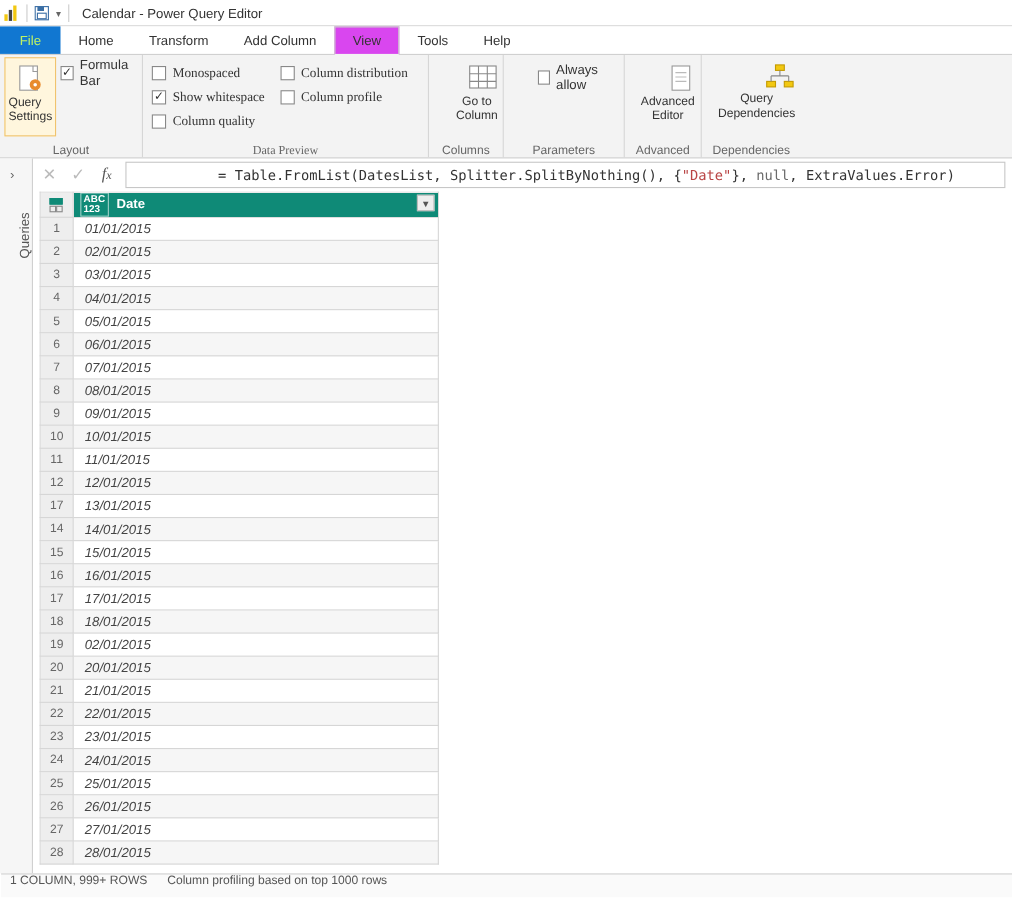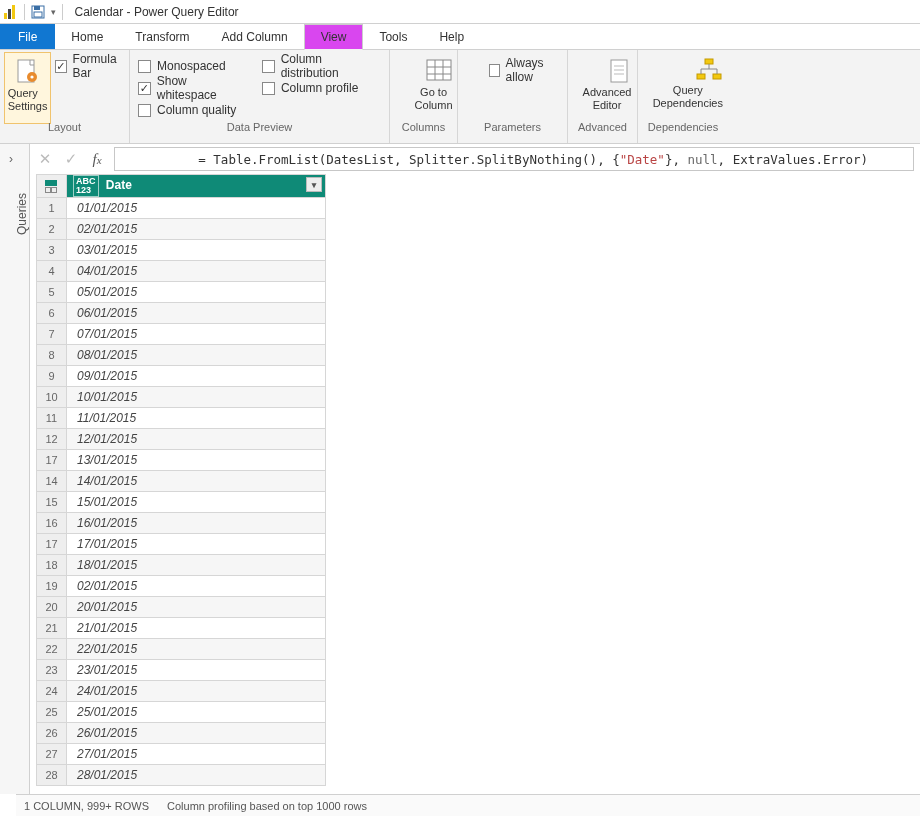--- a/index.html
+++ b/index.html
@@ -43,21 +43,21 @@
   .menu-tab {
     padding: 0 16px;
     display: flex;
     align-items: center;
     font-size: 12px;
     color: #333;
     cursor: pointer;
   }
   .menu-tab.file {
     background: #1177d1;
-    color: #ffffff;
+    color: #bef264;
     padding: 0 18px;
   }
   .menu-tab.active {
     border: 1px solid #ccc;
     border-bottom: 1px solid #f3f3f3;
     background: #d946ef;
     margin-bottom: -1px;
   }
   
   .ribbon {
@@ -68,21 +68,21 @@
   }
   .ribbon-group {
     border-right: 1px solid #d6d6d6;
     display: flex;
     flex-direction: column;
     position: relative;
     padding: 4px 8px 0 8px;
   }
   .ribbon-group .group-label {
     position: absolute;
-    bottom: 10px;
+    bottom: 0;
     left: 0; right: 0;
     text-align: center;
     font-size: 11px;
     color: #666;
   }
   .big-button {
     display: flex;
     flex-direction: column;
     align-items: flex-end;
     justify-content: flex-start;
@@ -176,21 +176,21 @@
   table.data th, table.data td {
     border: 1px solid #d6d6d6;
   }
   .corner-cell {
     width:30px; height:20px; background:#eeeeee;
   }
   .header-cell {
     background:#0f8a77;
     color:#fff;
     height:20px;
-    width:259px;
+    width:332px;
     position:relative;
     padding:0 6px;
     text-align:left;
   }
   .header-cell .type-icon {
     display:inline-block;
     font-size:9px; line-height:1;
     border:1px solid rgba(255,255,255,0.6);
     padding:1px 2px; margin-right:4px;
     vertical-align:middle;
@@ -212,24 +212,24 @@
     text-align:left;
     padding:0 10px;
     font-style: italic;
     color:#444;
     background:#f6f6f6;
     height:21px;
   }
   tr.odd td.value { background:#ffffff; }
   
   .status-bar {
-    position:absolute; bottom:0; left:16px; right:0;
+    position:absolute; bottom:0; left:1px; right:0;
     height:22px; border-top:1px solid #d0d0d0;
     background:#fafafa;
-    display:flex; align-items:center;
+    display:flex; 
     font-size:11px; color:#555;
     padding:0 8px; gap:18px;
   }
   .table-icon {
     display:inline-flex; width:14px; height:14px; margin:3px auto;
     flex-wrap:wrap;
   }
   .table-icon span { width:6px; height:6px; border:1px solid #888; margin:0; }
   .table-icon span:first-child, .table-icon span:nth-child(2) { background:#0f8a77; border-color:#0f8a77; }
 </style>
@@ -282,21 +282,21 @@
       <div class="col-stack" style="margin-top:4px;">
         <label class="checkbox-row">
           <span class="checkbox checked"></span>
           <span>Formula Bar</span>
         </label>
       </div>
     </div>
     <div class="group-label">Layout</div>
   </div>
 
-  <div class="ribbon-group" style="width:260px;">
+  <div class="ribbon-group" style="width:260px;font-family:Liberation Serif, serif;">
     <div style="display:flex; gap:14px;">
       <div class="col-stack">
         <label class="checkbox-row">
           <span class="checkbox"></span>
           <span>Monospaced</span>
         </label>
         <label class="checkbox-row">
           <span class="checkbox checked"></span>
           <span>Show whitespace</span>
         </label>

